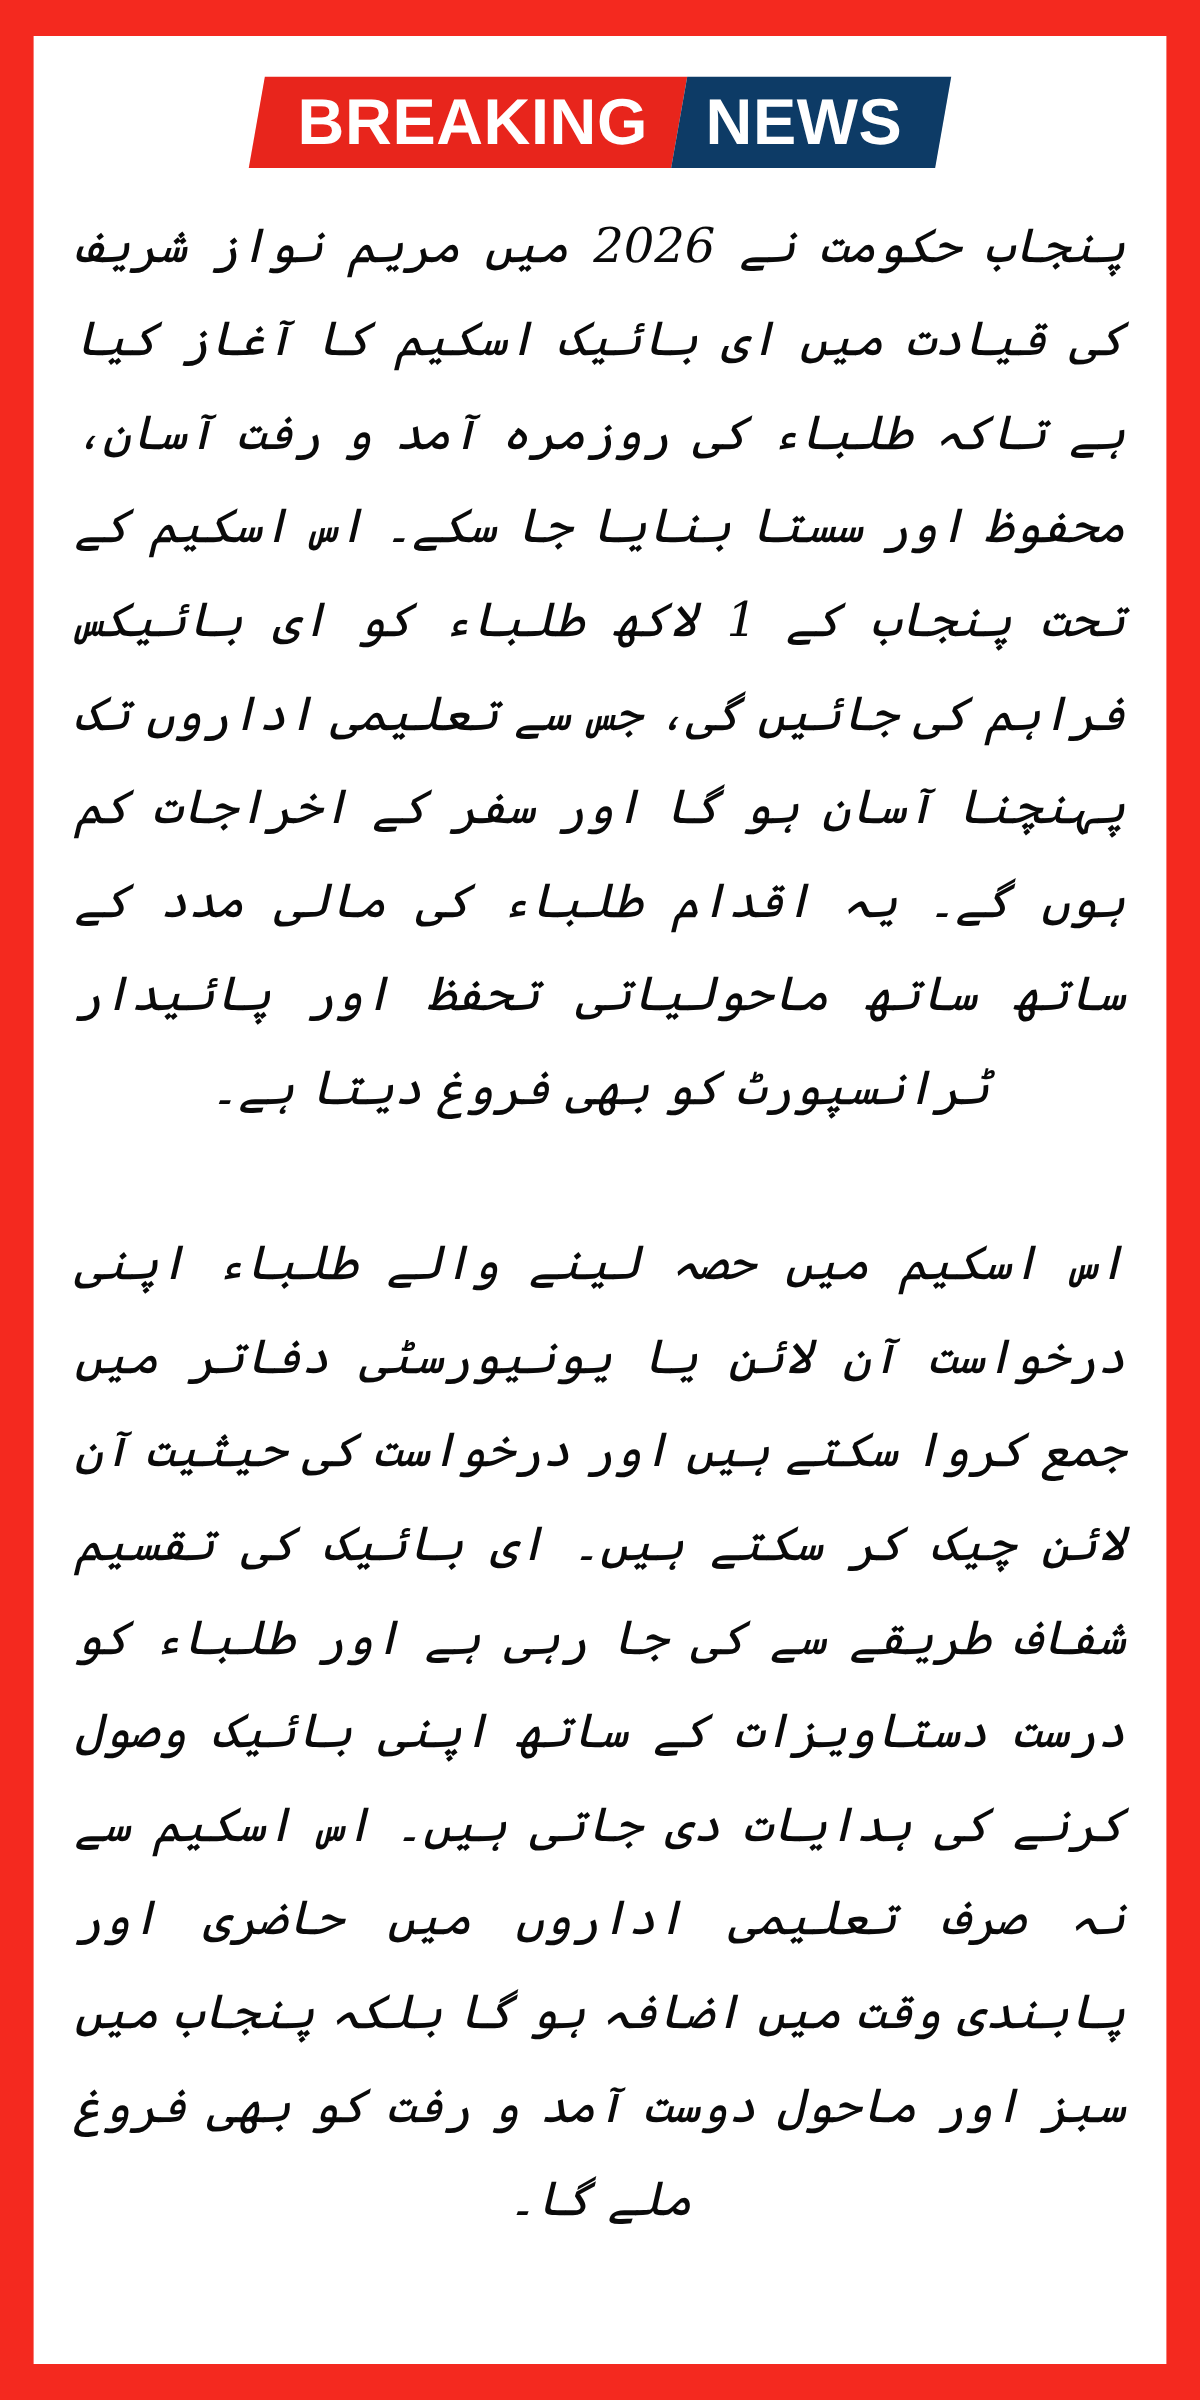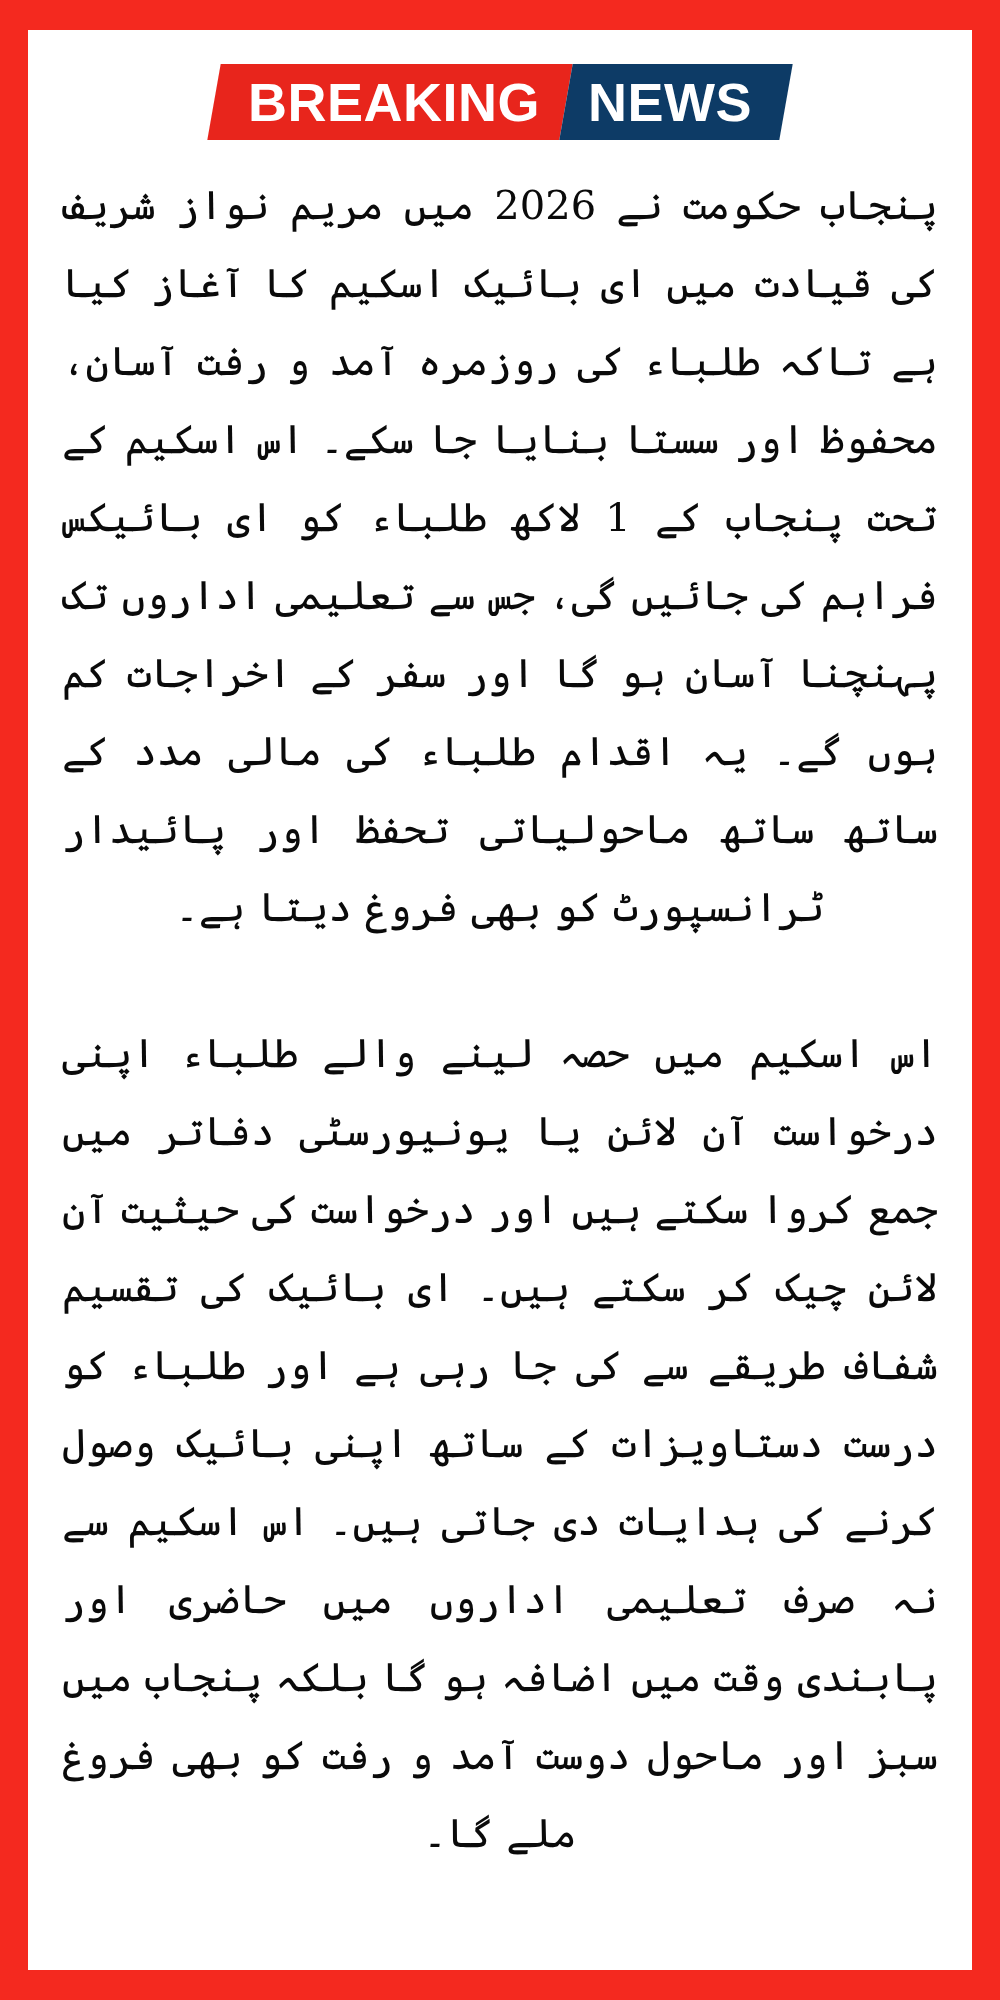--- a/index.html
+++ b/index.html
@@ -80,20 +80,21 @@
   .article {
     width: 100%;
     direction: rtl;
     text-align: justify;
     text-align-last: center;
     color: #0a0a0a;
     font-family: "DejaVu Serif", "Liberation Serif", serif;
     font-size: 40px;
     line-height: 1.95;
     padding: 0 12px;
+    font-style: italic;
   }
 
   .article p {
     margin: 0 0 56px 0;
   }
 
   .article p:last-child {
     margin-bottom: 0;
   }
 

